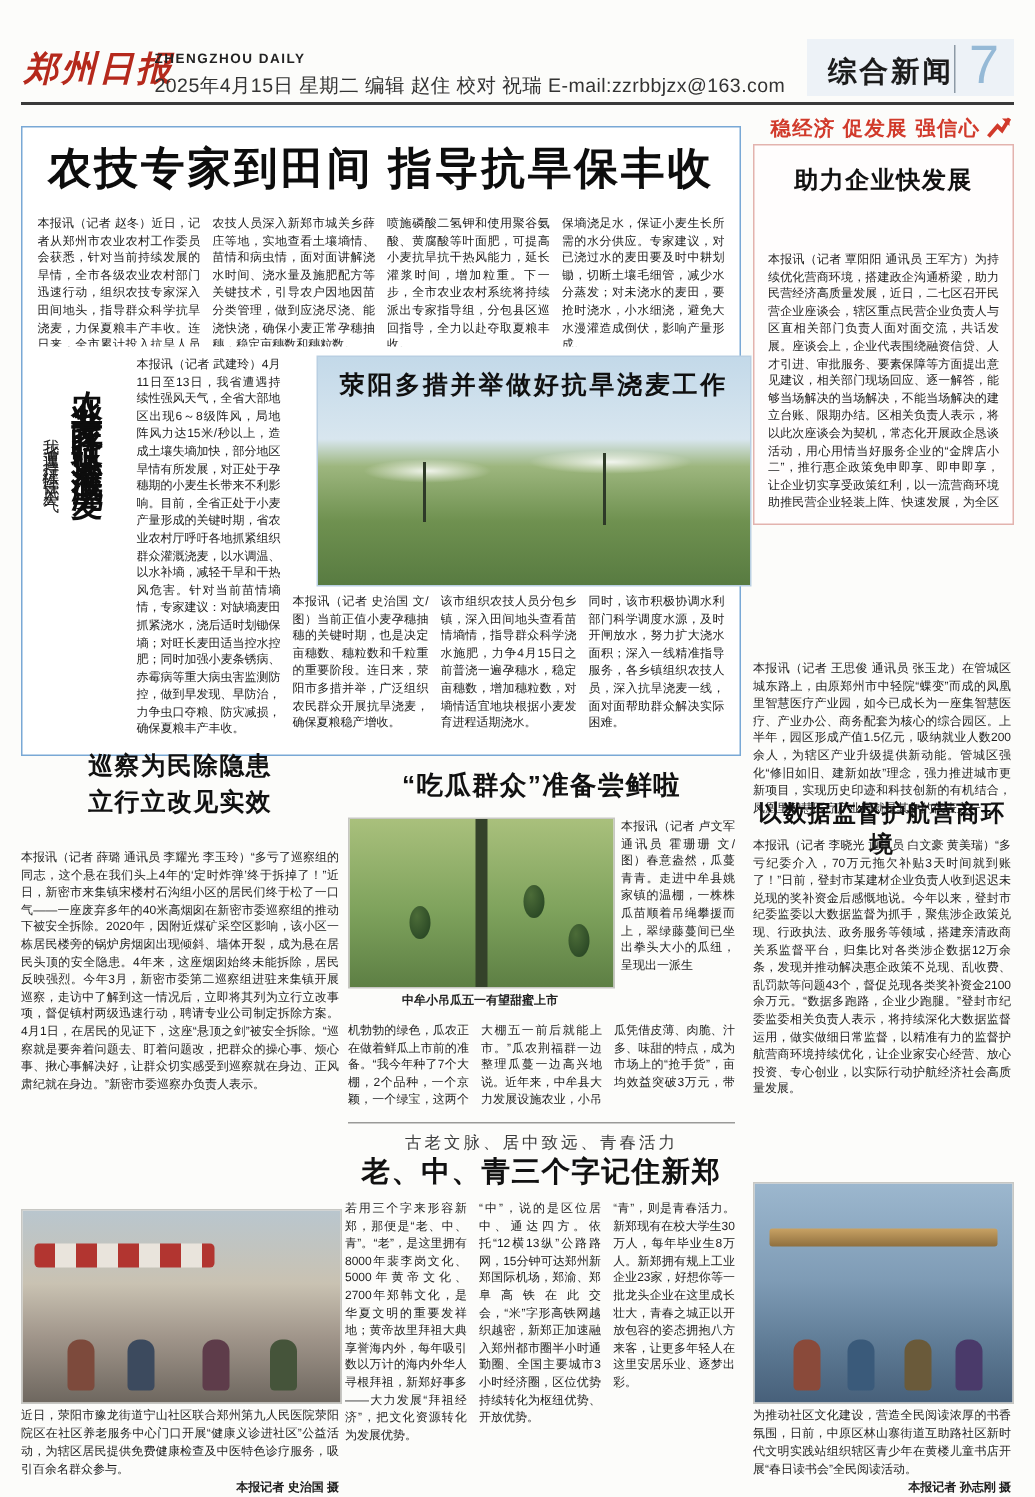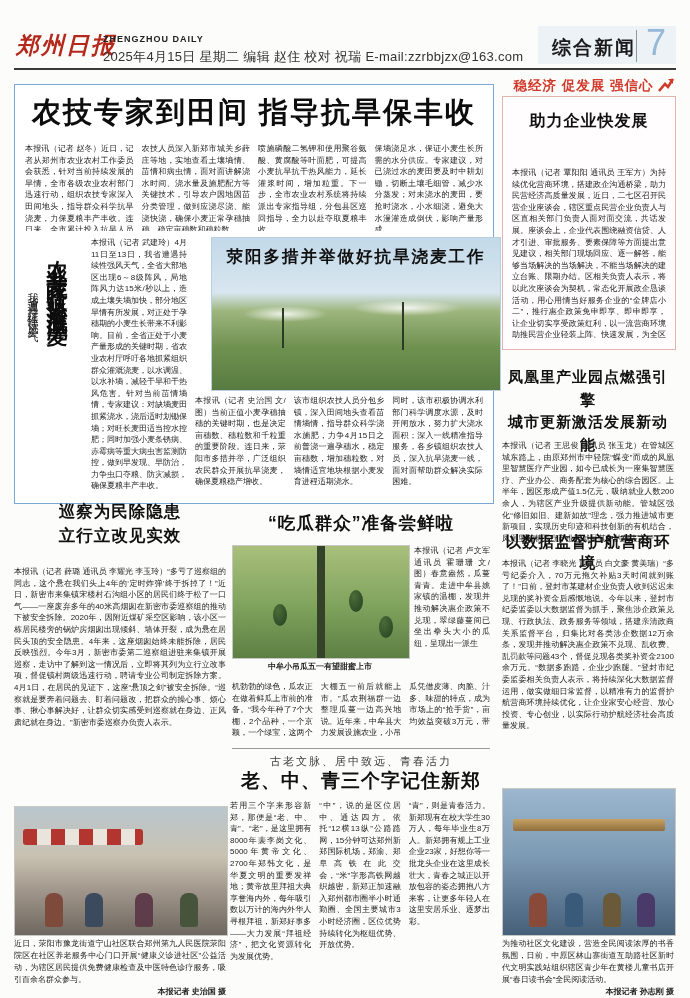--- a/index.html
+++ b/index.html
@@ -139,43 +139,39 @@
   </div>
 
   <div class="abs melon-headline headline center">“吃瓜群众”准备尝鲜啦</div>
   <div class="abs melon-photo photo">
     <div class="post" style="left:84px;top:0;height:112px;width:8px;background:#34422a;"></div>
     <div class="melon" style="left:40px;top:58px;"></div>
     <div class="melon" style="left:116px;top:44px;"></div>
     <div class="melon" style="left:146px;top:70px;"></div>
   </div>
   <div class="abs melon-caption">中牟小吊瓜五一有望甜蜜上市</div>
-  <div class="abs melon-side jtext">本报讯（记者 卢文军 通讯员 霍珊珊 文/图）春意盎然，瓜蔓青青。走进中牟县姚家镇的温棚，发现并推动解决惠企政策不兑现，翠绿藤蔓间已坐出拳头大小的瓜纽，呈现出一派生</div>
+  <div class="abs melon-side jtext">本报讯（记者 卢文军 通讯员 霍珊珊 文/图）春意盎然，瓜蔓青青。走进中牟县姚家镇的温棚，一株株瓜苗顺着吊绳攀援而上，翠绿藤蔓间已坐出拳头大小的瓜纽，呈现出一派生</div>
   <div class="abs melon-body2 jtext">机勃勃的绿色，瓜农正在做着鲜瓜上市前的准备。“我今年种了7个大棚，2个品种，一个京颖，一个绿宝，这两个大棚五一前后就能上市。”瓜农荆福群一边整理瓜蔓一边高兴地说。近年来，中牟县大力发展设施农业，小吊瓜凭借皮薄、肉脆、汁多、味甜的特点，成为市场上的“抢手货”，亩均效益突破3万元，带动越来越多的群众增收致富。</div>
 
   <div class="abs mid-divider"></div>
   <div class="abs xz-kicker">古老文脉、居中致远、青春活力</div>
   <div class="abs xz-headline headline center">老、中、青三个字记住新郑</div>
   <div class="abs xz-cols cols">
     <div class="jtext">若用三个字来形容新郑，那便是“老、中、青”。“老”，是这里拥有8000年裴李岗文化、5000年黄帝文化、2700年郑韩文化，是华夏文明的重要发祥地；黄帝故里拜祖大典享誉海内外，每年吸引数以万计的海内外华人寻根拜祖，新郑好事多——大力发展“拜祖经济”，把文化资源转化为发展优势。</div>
     <div class="jtext">“中”，说的是区位居中、通达四方。依托“12横13纵”公路路网，15分钟可达郑州新郑国际机场，郑渝、郑阜高铁在此交会，“米”字形高铁网越织越密，新郑正加速融入郑州都市圈半小时通勤圈、全国主要城市3小时经济圈，区位优势持续转化为枢纽优势、开放优势。</div>
     <div class="jtext">“青”，则是青春活力。新郑现有在校大学生30万人，每年毕业生8万人。新郑拥有规上工业企业23家，好想你等一批龙头企业在这里成长壮大，青春之城正以开放包容的姿态拥抱八方来客，让更多年轻人在这里安居乐业、逐梦出彩。</div>
   </div>
 
   <div class="abs r-box1">
     <div class="abs r1-headline headline center">
       <span style="display:block">助力企业快发展</span>
     </div>
     <div class="abs r1-body jtext">本报讯（记者 覃阳阳 通讯员 王军方）为持续优化营商环境，搭建政企沟通桥梁，助力民营经济高质量发展，近日，二七区召开民营企业座谈会，辖区重点民营企业负责人与区直相关部门负责人面对面交流，共话发展。座谈会上，企业代表围绕融资信贷、人才引进、审批服务、要素保障等方面提出意见建议，相关部门现场回应、逐一解答，能够当场解决的当场解决，不能当场解决的建立台账、限期办结。区相关负责人表示，将以此次座谈会为契机，常态化开展政企恳谈活动，用心用情当好服务企业的“金牌店小二”，推行惠企政策免申即享、即申即享，让企业切实享受政策红利，以一流营商环境助推民营企业轻装上阵、快速发展，为全区经济社会高质量发展注入强劲动力。同时，将持续深化“放管服”改革，主动上门送政策、送服务、送解题方案，充分发挥联动作用，持续不断优化营商环境。</div>
   </div>
 
-  <div class="abs r2-headline headline center">
-    <span style="display:block">凤凰里产业园点燃强引擎</span>
-    <span style="display:block">城市更新激活发展新动能</span>
-  </div>
   <div class="abs r2-body jtext">本报讯（记者 王思俊 通讯员 张玉龙）在管城区城东路上，由原郑州市中轻院“蝶变”而成的凤凰里智慧医疗产业园，如今已成长为一座集智慧医疗、产业办公、商务配套为核心的综合园区。上半年，园区形成产值1.5亿元，吸纳就业人数200余人，为辖区产业升级提供新动能。管城区强化“修旧如旧、建新如故”理念，强力推进城市更新项目，实现历史印迹和科技创新的有机结合，凤凰里智慧医疗产业园就是其中的代表之一。</div>
 
   <div class="abs r3-headline headline center">以数据监督护航营商环境</div>
   <div class="abs r3-body jtext">本报讯（记者 李晓光 通讯员 白文豪 黄美瑞）“多亏纪委介入，70万元拖欠补贴3天时间就到账了！”日前，登封市某建材企业负责人收到迟迟未兑现的奖补资金后感慨地说。今年以来，登封市纪委监委以大数据监督为抓手，聚焦涉企政策兑现、行政执法、政务服务等领域，搭建亲清政商关系监督平台，归集比对各类涉企数据12万余条，发现并推动解决惠企政策不兑现、乱收费、乱罚款等问题43个，督促兑现各类奖补资金2100余万元。“数据多跑路，企业少跑腿。”登封市纪委监委相关负责人表示，将持续深化大数据监督运用，做实做细日常监督，以精准有力的监督护航营商环境持续优化，让企业家安心经营、放心投资、专心创业，以实际行动护航经济社会高质量发展。</div>
 
   <div class="abs right-photo photo">
     <div class="shelf"></div>
     <div class="figure" style="left:26px;background:#8a4a3a;"></div>
     <div class="figure" style="left:62px;background:#3a5a7a;"></div>
     <div class="figure" style="left:100px;background:#6a5a3a;"></div>

